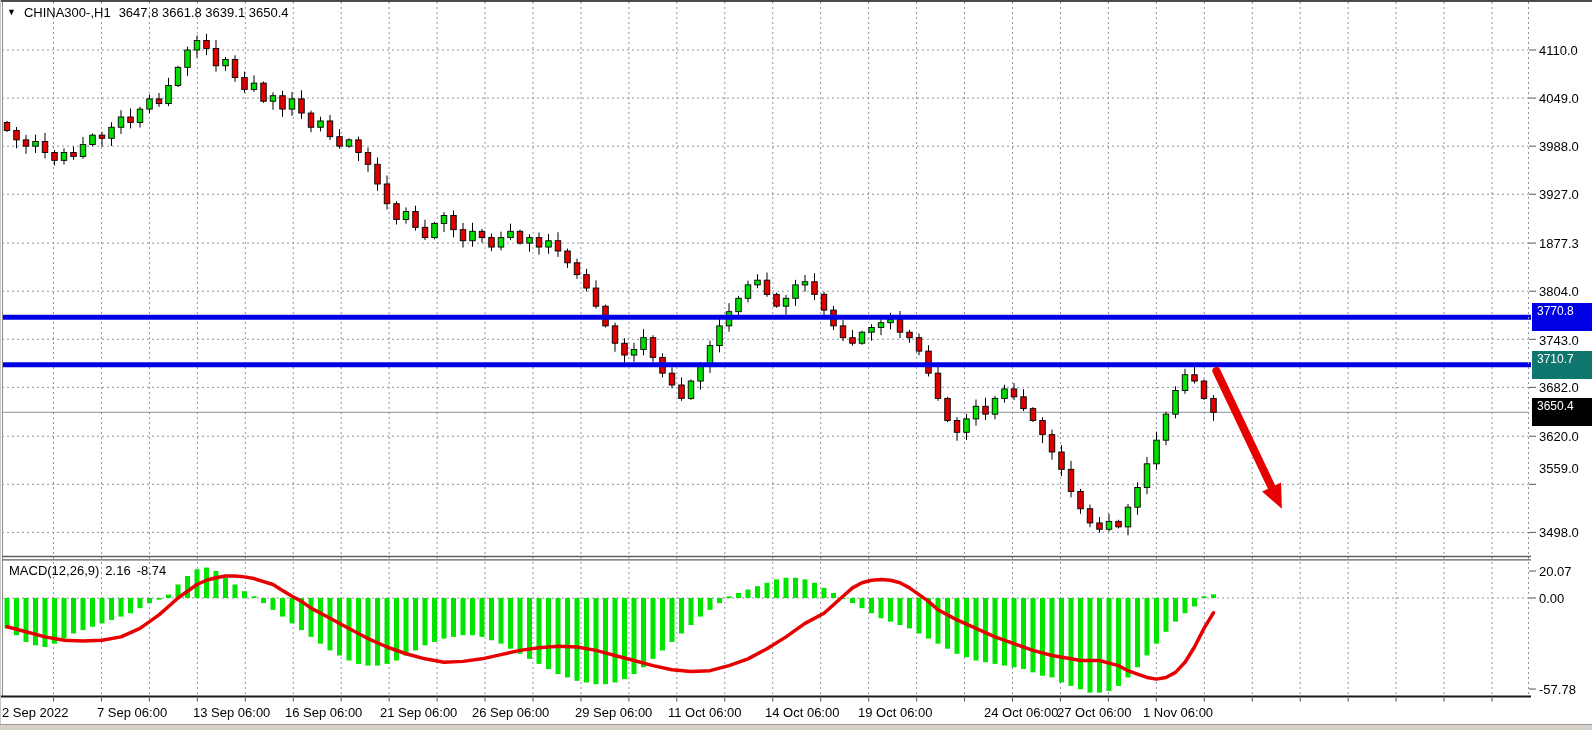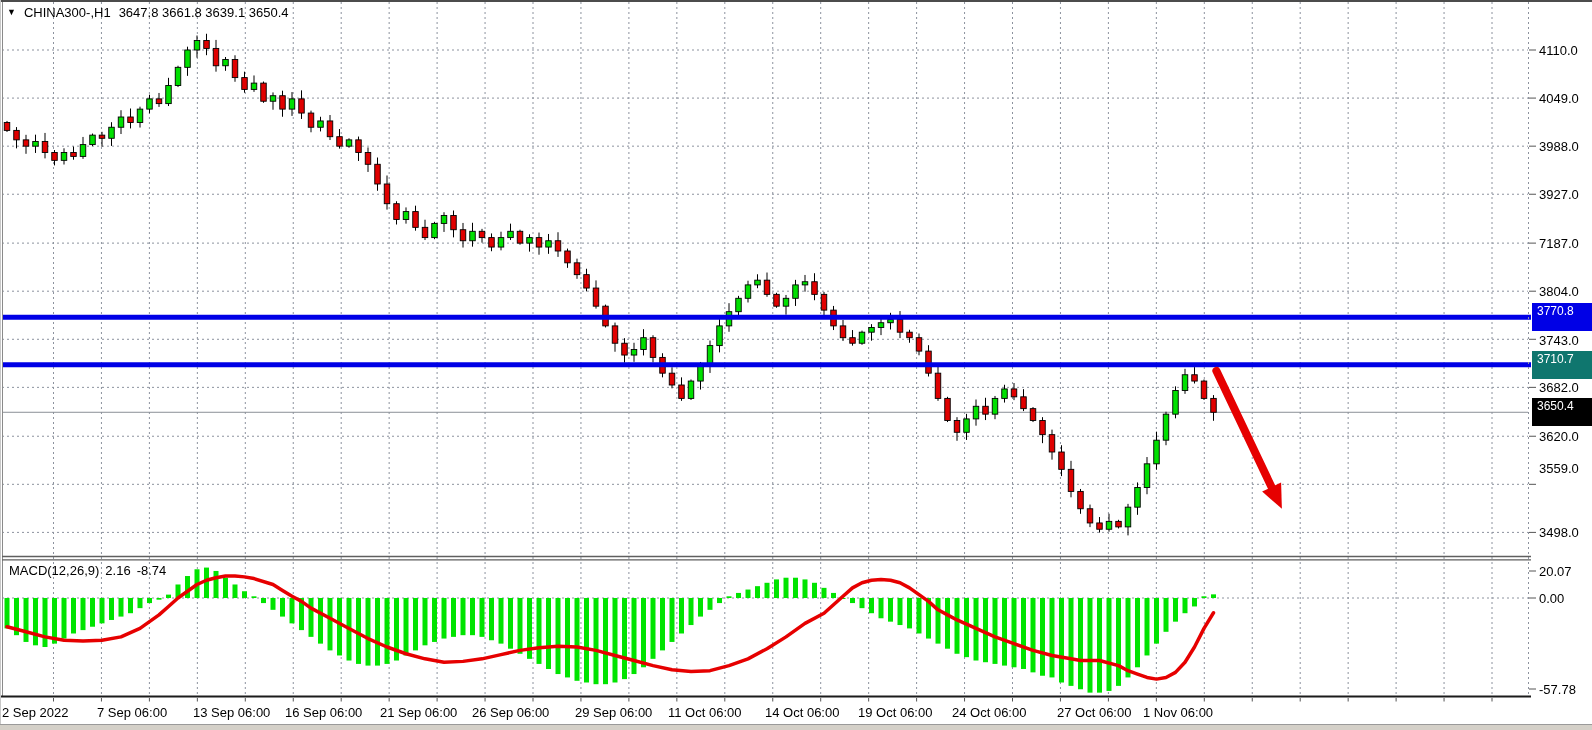--- a/index.html
+++ b/index.html
@@ -531,36 +531,36 @@
   <div class="time-row" id="time-axis"></div>
   <div id="badges">
       <div class="badge" style="top: 317.369px; background: rgb(0, 0, 230);">3770.8</div>
       <div class="badge" style="top: 364.742px; background: #0f766e;">3710.7</div>
       <div class="badge" style="top: 412.273px; background: rgb(0, 0, 0);">3650.4</div>
     </div>
 <div class="lbl plabel" style="top: 50px;">4110.0</div>
     <div class="lbl plabel" style="top: 98.0824px;">4049.0</div>
     <div class="lbl plabel" style="top: 146.165px;">3988.0</div>
     <div class="lbl plabel" style="top: 194.247px;">3927.0</div>
-    <div class="lbl plabel" style="top: 243.118px;">7187.0</div>
+    <div class="lbl plabel" style="top: 243.118px;">1877.3</div>
     <div class="lbl plabel" style="top: 291.2px;">3804.0</div>
     <div class="lbl plabel" style="top: 340px;">3743.0</div>
     <div class="lbl plabel" style="top: 387.365px;">3682.0</div>
     <div class="lbl plabel" style="top: 436.235px;">3620.0</div>
     <div class="lbl plabel" style="top: 468px;">3559.0</div>
     <div class="lbl plabel" style="top: 532.4px;">3498.0</div>
     <div class="lbl plabel" style="top: 571px;">20.07</div>
     <div class="lbl plabel" style="top: 598px;">0.00</div>
     <div class="lbl plabel" style="top: 689px;">-57.78</div>
     <div class="lbl tlabel" style="left: 2px;">2 Sep 2022</div>
     <div class="lbl tlabel" style="left: 97px;">7 Sep 06:00</div>
     <div class="lbl tlabel" style="left: 193px;">13 Sep 06:00</div>
     <div class="lbl tlabel" style="left: 285px;">16 Sep 06:00</div>
     <div class="lbl tlabel" style="left: 380px;">21 Sep 06:00</div>
     <div class="lbl tlabel" style="left: 472px;">26 Sep 06:00</div>
     <div class="lbl tlabel" style="left: 575px;">29 Sep 06:00</div>
     <div class="lbl tlabel" style="left: 668px;">11 Oct 06:00</div>
     <div class="lbl tlabel" style="left: 765px;">14 Oct 06:00</div>
     <div class="lbl tlabel" style="left: 858px;">19 Oct 06:00</div>
-    <div class="lbl tlabel" style="left: 952px;">24 Oct 06:00</div>
+    <div class="lbl tlabel" style="left: 984px;">24 Oct 06:00</div>
     <div class="lbl tlabel" style="left: 1057px;">27 Oct 06:00</div>
     <div class="lbl tlabel" style="left: 1143px;">1 Nov 06:00</div>
   </div>
 
 </body></html>

